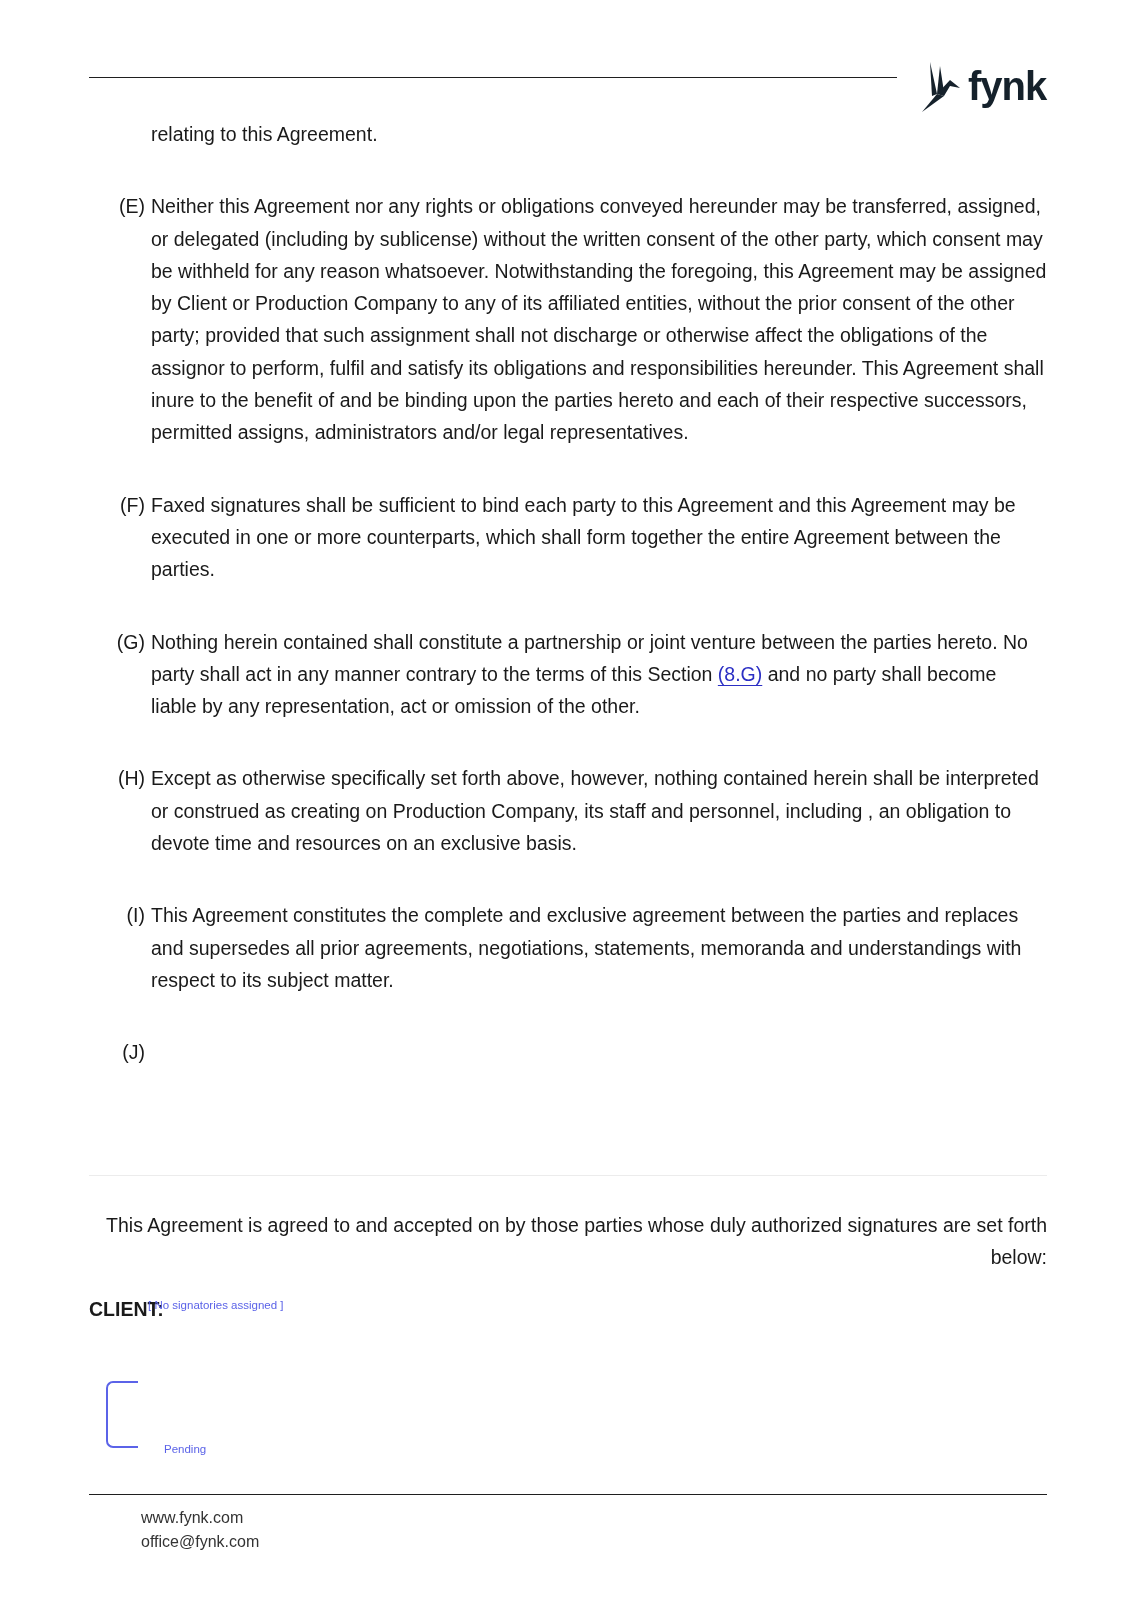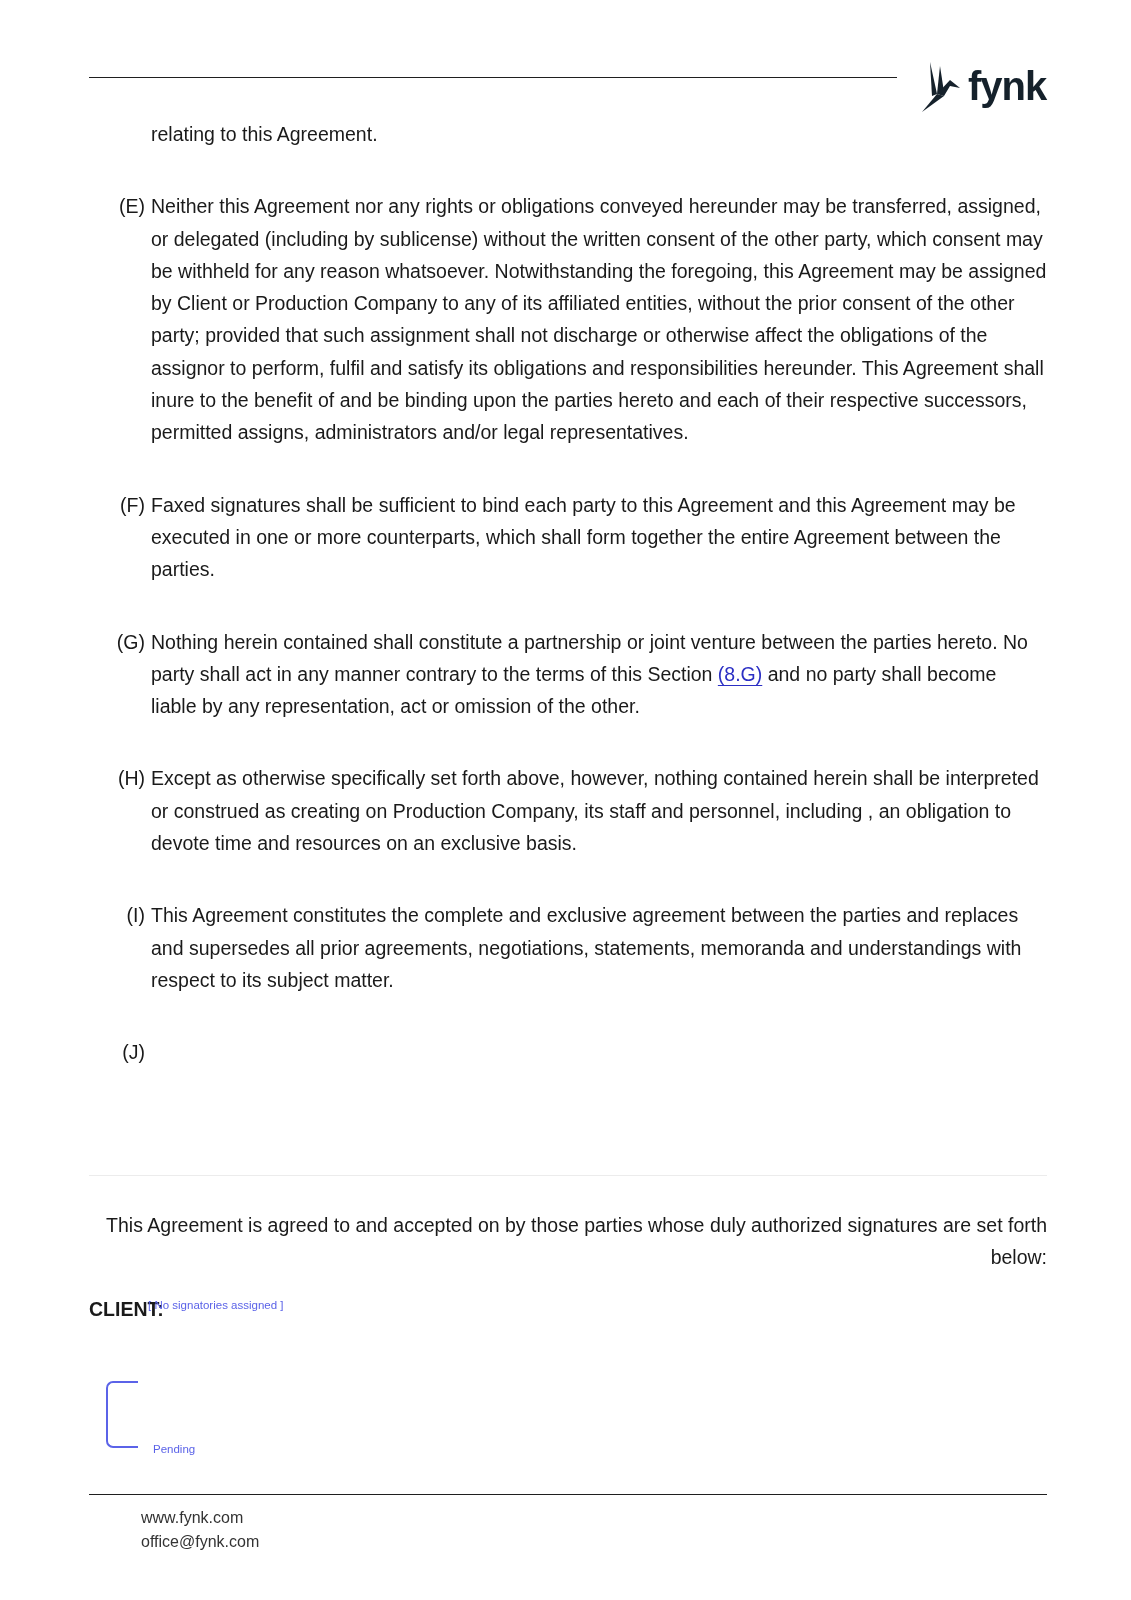--- a/index.html
+++ b/index.html
@@ -14,21 +14,21 @@
   .clause { position: relative; padding-left: 62px; margin: 0; }
   .clause .lbl { position: absolute; right: calc(100% - 62px); padding-right: 6px; white-space: nowrap; }
   .gap { height: 40px; }
   .xref { color: #2b2fc4; text-decoration: underline; text-underline-offset: 4px; }
   .divider { position: absolute; left: 89px; top: 1175px; width: 958px; border-top: 1px solid #ececec; }
   .accept { position: absolute; left: 89px; top: 1209px; width: 958px; font-size: 19.5px; line-height: 32.3px; margin: 0; text-align: right; }
   .client { position: absolute; left: 89px; top: 1298px; font-size: 19.5px; font-weight: bold; margin: 0; }
   .sig-bracket { position: absolute; left: 106px; top: 1381px; width: 32px; height: 67px; border: 2.5px solid #5b63e8; border-right: none; border-radius: 7px 0 0 7px; box-sizing: border-box; }
   .sig-bracket::before, .sig-bracket::after { content: ""; }
   .sig-top { position: absolute; left: 148px; top: 1299px; font-size: 11.5px; color: #5b63e8; }
-  .sig-status { position: absolute; left: 153px; top: 1443px; font-size: 11.5px; color: #5b63e8; }
+  .sig-status { position: absolute; left: 164px; top: 1443px; font-size: 11.5px; color: #5b63e8; }
   .footer-rule { position: absolute; left: 89px; top: 1494px; width: 958px; border-top: 1.5px solid #1f1f1f; }
   .footer { position: absolute; left: 141px; top: 1506px; font-size: 16px; line-height: 24px; color: #333; }
 </style>
 </head>
 <body>
 
 <div class="header-rule"></div>
 
 <div class="logo">
   <svg width="42" height="52" viewBox="0 0 42 52">

